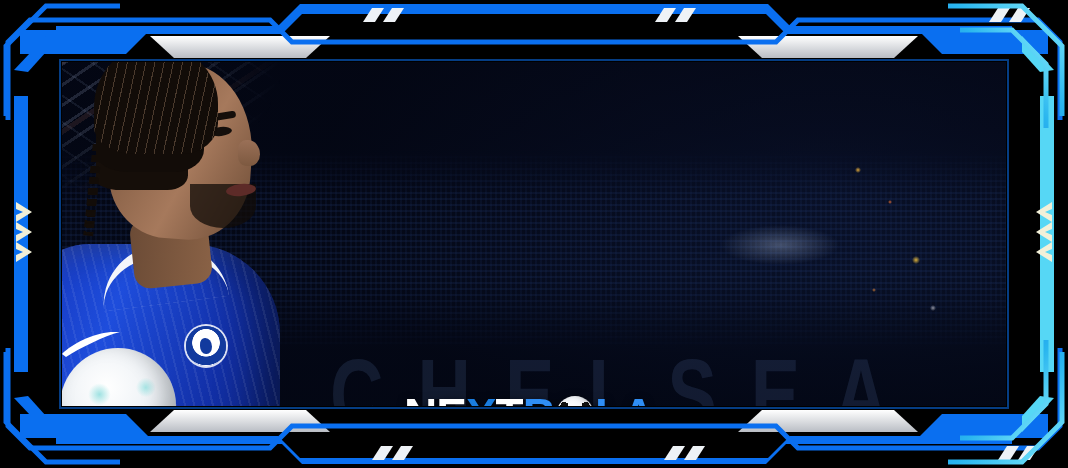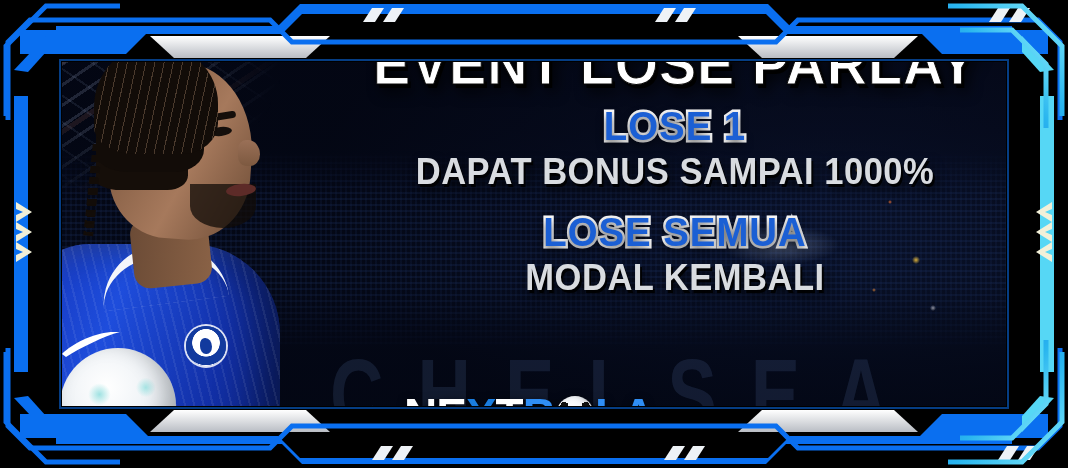--- a/index.html
+++ b/index.html
@@ -270,27 +270,20 @@
     <div class="pl-braid"></div>
 
     <svg class="pl-swoosh" viewBox="0 0 62 26">
       <path d="M2 22 C14 10 40 -2 60 0 C44 4 20 16 6 25 Z" fill="#ffffff"></path>
     </svg>
 
     <div class="pl-crest"></div>
     <div class="pl-ball"></div>
   </div>
 
-  <div class="copy">
-    <div class="t-main">EVENT LOSE PARLAY</div>
-    <div class="t-blue">LOSE 1</div>
-    <div class="t-grey">DAPAT BONUS SAMPAI 1000%</div>
-    <div class="t-blue t-blue2">LOSE SEMUA</div>
-    <div class="t-grey t-grey2">MODAL KEMBALI</div>
-  </div>
 
   <div class="logo">
     <span class="lg-white">NE</span>
     <span class="lg-x">X</span>
     <span class="lg-white">T</span>
     <span class="lg-blue">B</span>
     <span class="lg-ball"></span>
     <span class="lg-blue">LA</span>
   </div>
 

